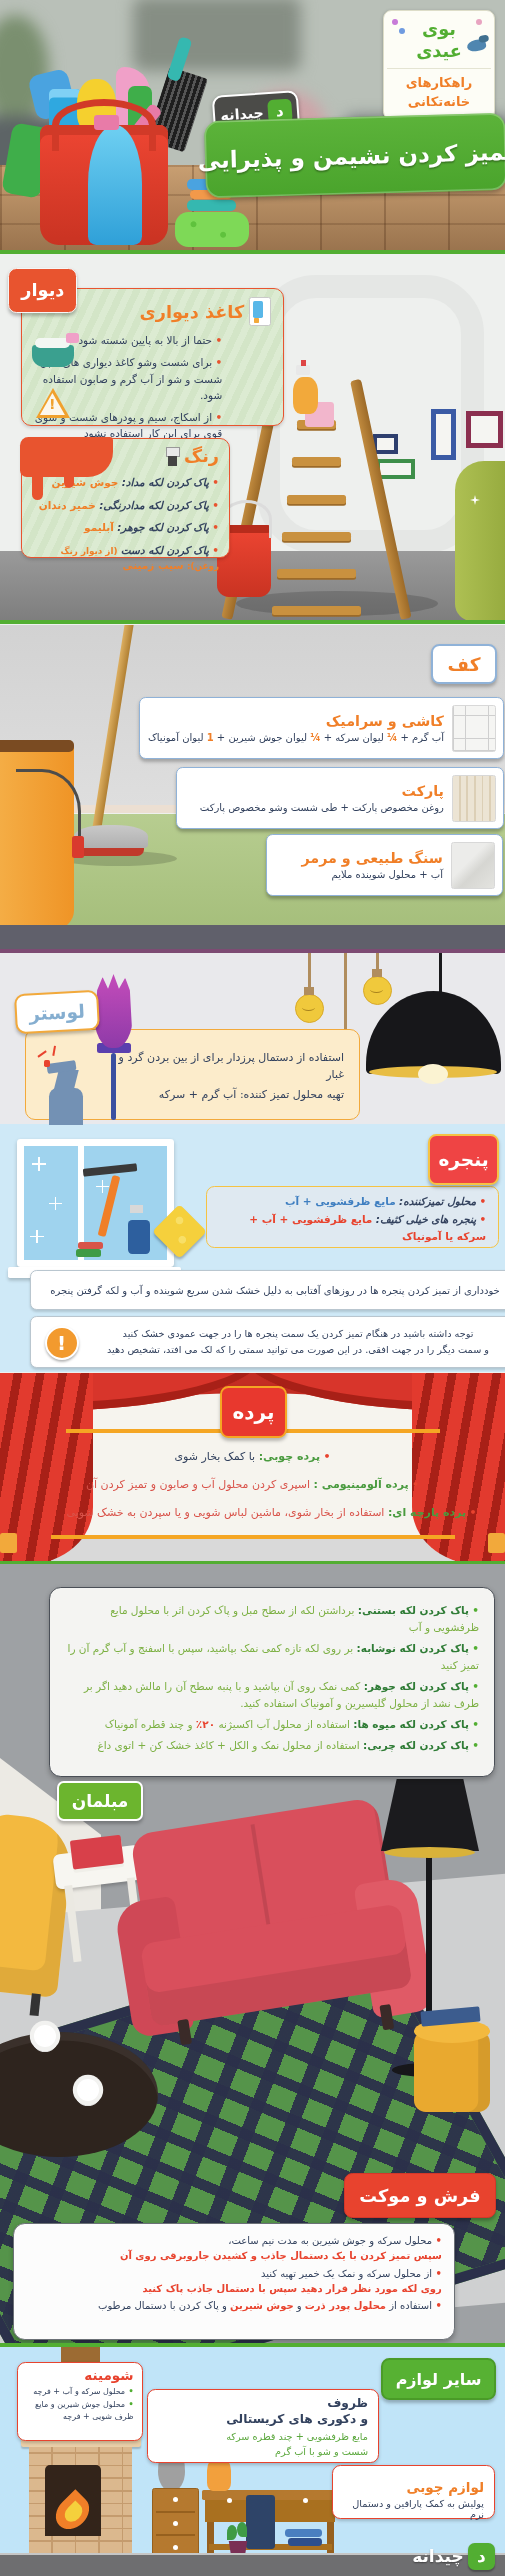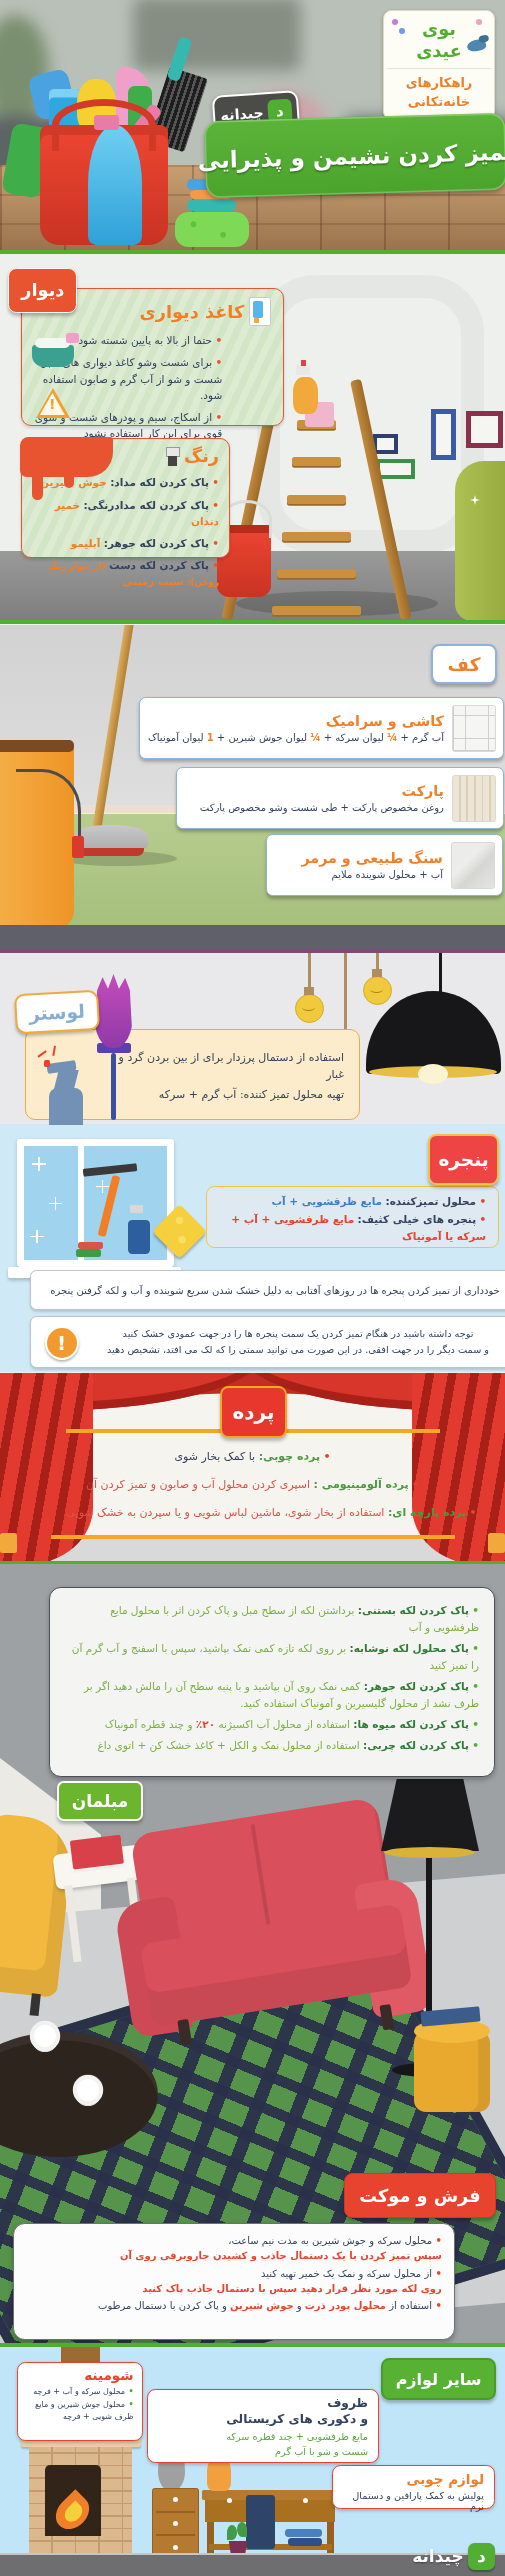--- a/index.html
+++ b/index.html
@@ -55,21 +55,21 @@
   .badge { position:absolute; display:flex; align-items:center; justify-content:center;
     font-weight:bold; border-radius:8.4px; box-shadow:0 2.5px 3.4px rgba(0,0,0,.25); z-index:9; }
   .gcard { position:absolute; border:1.7px solid #e8542f; border-radius:10px; z-index:5;
     background:repeating-linear-gradient(115deg,#dcebd2 0 6.7px,#d3e5c7 6.7px 13.5px);
     box-shadow:0 1.7px 3.4px rgba(0,0,0,.15); }
   .card-title { color:#f07f28; font-weight:bold; font-size:17.7px; text-align:right; }
   .li { text-align:right; color:#33425e; font-size:10.5px; line-height:1.55; margin-top:5.9px; }
   .dot { font-weight:bold; margin-left:3.4px; }
   .dot.or { color:#e8542f; } .dot.rd { color:#e8432e; } .dot.gr { color:#52ae32; }
   .hl-or { color:#f07f28; font-weight:bold; }
-  .lbl { font-weight:bold; color:#33425e; }
+  .lbl { font-weight:bold; color:#33425e;font-style:italic; }
 
   
   #sec-wall { top:254px; height:371px; background:#eef0ee; }
   .wm1 { position:absolute; right:21px; top:21px; width:227px; height:278px;
     border:23.6px solid #e5e7e5; border-radius:59px; }
   #badge-wall { left:8.4px; top:13.5px; width:69px; height:45px; background:#e8542f;
     color:#fff; font-size:17.7px; border:1.7px solid #f6f6f6; }
   #card-wallpaper { left:21px; top:34px; width:263px; height:138px; padding:8.4px 11.8px 6.7px 8.4px; }
   #card-paint { left:21px; top:184px; width:209px; height:120px; padding:6.7px 10px 6.7px 6.7px; }
   .wp-title-row { display:flex; align-items:center; gap:5px; }
@@ -343,21 +343,21 @@
   #badge-other { left:381px; top:11px; width:115px; height:42px; background:#57b133;
     border:2.5px solid #4a9b28; color:#fff; font-size:16px; }
   .ocard { position:absolute; background:#fff; border:1.7px solid #e8432e; border-radius:8.4px;
     box-shadow:0 1.7px 3.4px rgba(0,0,0,.2); z-index:6; text-align:right; }
   #card-fireplace { left:17px; top:15px; width:126px; height:79px; padding:4.2px 8.4px; }
   #card-fireplace .t { color:#e8432e; font-weight:bold; font-size:13.5px; }
   #card-fireplace .li { font-size:8px; margin-top:2.5px; line-height:1.4; }
   #card-crystal { left:147px; top:42px; width:232px; height:74px; padding:5px 10px; }
   #card-crystal .t { color:#33425e; font-weight:bold; font-size:12.2px; line-height:1.35; }
   #card-crystal .d { color:#5aa73c; font-size:9.7px; line-height:1.5; margin-top:2.5px; }
-  #card-wood { left:332px; top:118px; width:163px; height:44px; padding:5px 10px; }
+  #card-wood { left:332px; top:118px; width:163px; height:54px; padding:13px 10px; }
   #card-wood .t { color:#f07f28; font-weight:bold; font-size:13.5px; }
   #card-wood .d { color:#33425e; font-size:9.7px; margin-top:2.5px; }
   .chimney { position:absolute; left:61px; top:0; width:39px; height:94px; background:#9c6b33; }
   .fireplace { position:absolute; left:21px; top:88px; width:120px; height:125px; z-index:5; }
   .fp-mantel { position:absolute; left:0; top:0; width:120px; height:11.8px; background:#e9cfa8;
     border-radius:2.5px; box-shadow:0 1.7px 1.7px rgba(0,0,0,.2); }
   .fp-body { position:absolute; left:8.4px; top:11.8px; width:103px; height:106px;
     background:
      repeating-linear-gradient(0deg, transparent 0 11px, #c49b6e 11px 12.6px),
      repeating-linear-gradient(90deg, transparent 0 22px, #c49b6e 22px 23.6px), #dbb88e; }
@@ -642,21 +642,21 @@
   <div class="gline" style="top:188px;height:3.4px;"></div>
 </div>
 
 <div class="sec" id="sec-furniture">
   <div class="lr-wallcorner"></div>
   <div class="lr-floor"></div>
   <div class="rug"></div>
 
   <div id="card-furniture">
     <div class="fu-li"><span class="dot gr">•</span><span class="fu-lbl">پاک کردن لکه بستنی:</span> <span class="fu-val">برداشتن لکه از سطح مبل و پاک کردن اثر با محلول مایع ظرفشویی و آب</span></div>
-    <div class="fu-li"><span class="dot gr">•</span><span class="fu-lbl">پاک محلول لکه نوشابه:</span> <span class="fu-val">بر روی لکه تازه کمی نمک بپاشید، سپس با اسفنج و آب گرم آن را تمیز کنید</span></div>
+    <div class="fu-li"><span class="dot gr">•</span><span class="fu-lbl">پاک کردن لکه نوشابه:</span> <span class="fu-val">بر روی لکه تازه کمی نمک بپاشید، سپس با اسفنج و آب گرم آن را تمیز کنید</span></div>
     <div class="fu-li"><span class="dot gr">•</span><span class="fu-lbl">پاک کردن لکه جوهر:</span> <span class="fu-val">کمی نمک روی آن بپاشید و با پنبه سطح آن را مالش دهید اگر بر طرف نشد از محلول گلیسیرین و آمونیاک استفاده کنید.</span></div>
     <div class="fu-li"><span class="dot gr">•</span><span class="fu-lbl">پاک کردن لکه میوه ها:</span> <span class="fu-val">استفاده از محلول آب اکسیژنه </span><span class="fu-hl">۲۰٪</span><span class="fu-val"> و چند قطره آمونیاک</span></div>
     <div class="fu-li"><span class="dot gr">•</span><span class="fu-lbl">پاک کردن لکه چربی:</span> <span class="fu-val">استفاده از محلول نمک و الکل + کاغذ خشک کن + اتوی داغ</span></div>
   </div>
   <div class="badge" id="badge-furniture">مبلمان</div>
 
   <div class="armchair">
       <span class="leg"></span>
     </div>
   <div class="sidetable">

